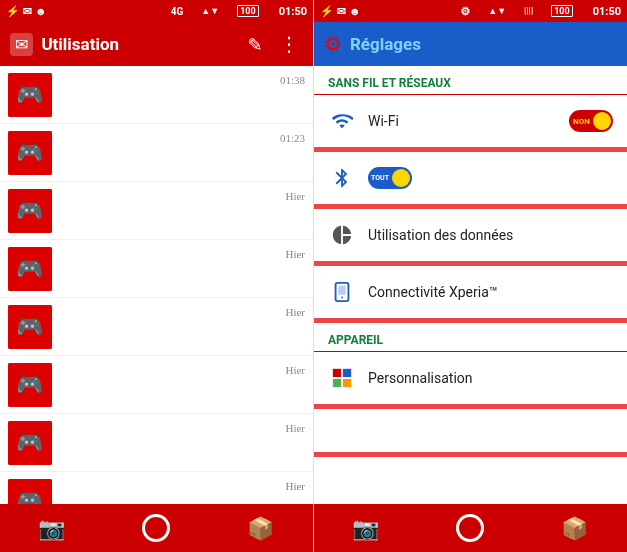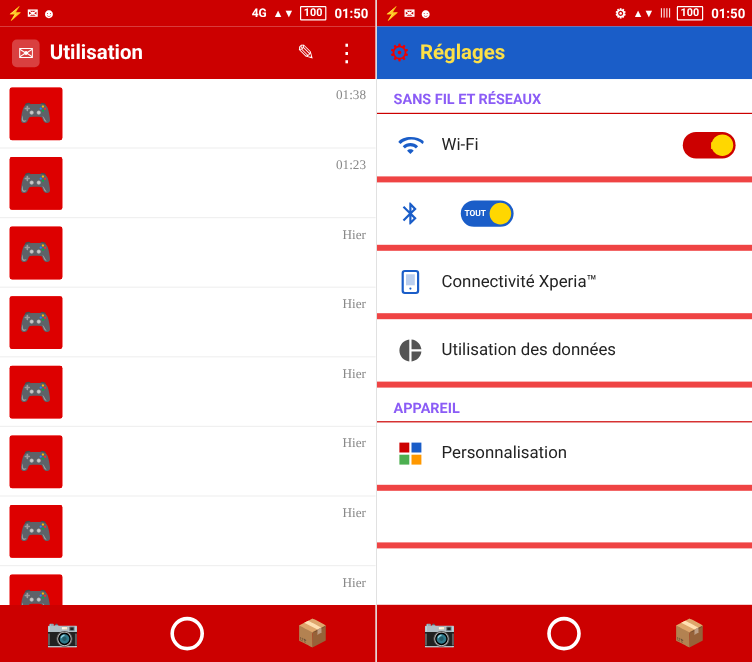--- a/index.html
+++ b/index.html
@@ -26,21 +26,21 @@
       flex-shrink: 0;
     }
     .status-bar .left-icons {
       display: flex;
       gap: 3px;
       align-items: center;
       margin-right: auto;
     }
     .status-bar .right-icons {
       display: flex;
-      gap: 5px;
+      gap: 18px;
       align-items: center;
       font-size: 10px;
     }
 
     
     .panel {
       flex: 1;
       display: flex;
       flex-direction: column;
       background: #fff;
@@ -171,34 +171,34 @@
       flex-shrink: 0;
     }
     .settings-bar .gear-icon {
       font-size: 20px;
       margin-right: 8px;
       color: #e00;
     }
     .settings-bar .settings-title {
       font-size: 17px;
       font-weight: bold;
-      color: #fde047;
+      color: #7dd3fc;
     }
 
     .settings-list {
       flex: 1;
       overflow-y: auto;
       background: #fff;
     }
 
     .settings-section-header {
       padding: 10px 14px 4px 14px;
       font-size: 12px;
       font-weight: bold;
-      color: #8b5cf6;
+      color: #15803d;
       border-bottom: 1px solid #c00;
       margin-bottom: 0;
     }
 
     .settings-item {
       display: flex;
       align-items: center;
       padding: 12px 14px;
       border-bottom: 5px solid #ef4444;
       cursor: pointer;
@@ -231,41 +231,39 @@
       justify-content: flex-end;
       padding: 2px;
       position: relative;
     }
     .wifi-toggle-text {
       position: absolute;
       left: 4px;
       font-size: 8px;
       font-weight: bold;
       color: #ffd700;
-      margin-left: 19px;
     }
     .wifi-toggle-thumb {
       width: 18px;
       height: 18px;
       background: #ffd700;
       border-radius: 50%;
     }
 
     
     .bt-toggle {
       background: #1a5dc8;
       width: 44px;
       height: 22px;
       border-radius: 11px;
       display: flex;
       align-items: center;
       justify-content: flex-end;
       padding: 2px;
       position: relative;
-      margin-left: 16px;
     }
     .bt-toggle-text {
       position: absolute;
       left: 3px;
       font-size: 7px;
       font-weight: bold;
       color: #fff;
     }
     .bt-toggle-thumb {
       width: 18px;
@@ -433,36 +431,36 @@
         </svg>
       </div>
       <div class="bt-toggle">
         <span class="bt-toggle-text">TOUT</span>
         <div class="bt-toggle-thumb"></div>
       </div>
     </div>
 
     <div class="settings-item">
       <div class="settings-item-icon">
+        <svg width="22" height="22" viewBox="0 0 24 24" fill="#555">
+          <path d="M11 2v20c-5.07-.5-9-4.79-9-10s3.93-9.5 9-10zm2.03 0v8.99H22c-.47-4.74-4.24-8.52-8.97-8.99zm0 11.01V22c4.74-.47 8.5-4.25 8.97-8.99h-8.97z"></path>
+        </svg>
+      </div>
+      <span class="settings-item-label">Utilisation des données</span>
+    </div>
+
+    <div class="settings-item">
+      <div class="settings-item-icon">
         <svg width="22" height="22" viewBox="0 0 24 24" fill="#1a5dc8">
           <rect x="5" y="2" width="14" height="20" rx="2" fill="none" stroke="#1a5dc8" stroke-width="2"></rect>
           <rect x="8" y="5" width="8" height="10" fill="#1a5dc8" opacity="0.3"></rect>
           <circle cx="12" cy="18" r="1" fill="#1a5dc8"></circle>
         </svg>
       </div>
       <span class="settings-item-label">Connectivité Xperia™</span>
-    </div>
-
-    <div class="settings-item">
-      <div class="settings-item-icon">
-        <svg width="22" height="22" viewBox="0 0 24 24" fill="#555">
-          <path d="M11 2v20c-5.07-.5-9-4.79-9-10s3.93-9.5 9-10zm2.03 0v8.99H22c-.47-4.74-4.24-8.52-8.97-8.99zm0 11.01V22c4.74-.47 8.5-4.25 8.97-8.99h-8.97z"></path>
-        </svg>
-      </div>
-      <span class="settings-item-label">Utilisation des données</span>
     </div>
 
 
     <div class="settings-section-header">APPAREIL</div>
 
     <div class="settings-item">
       <div class="settings-item-icon">
         <svg width="22" height="22" viewBox="0 0 24 24">
           <rect x="2" y="2" width="9" height="9" fill="#c00"></rect>
           <rect x="13" y="2" width="9" height="9" fill="#1a5dc8"></rect>

